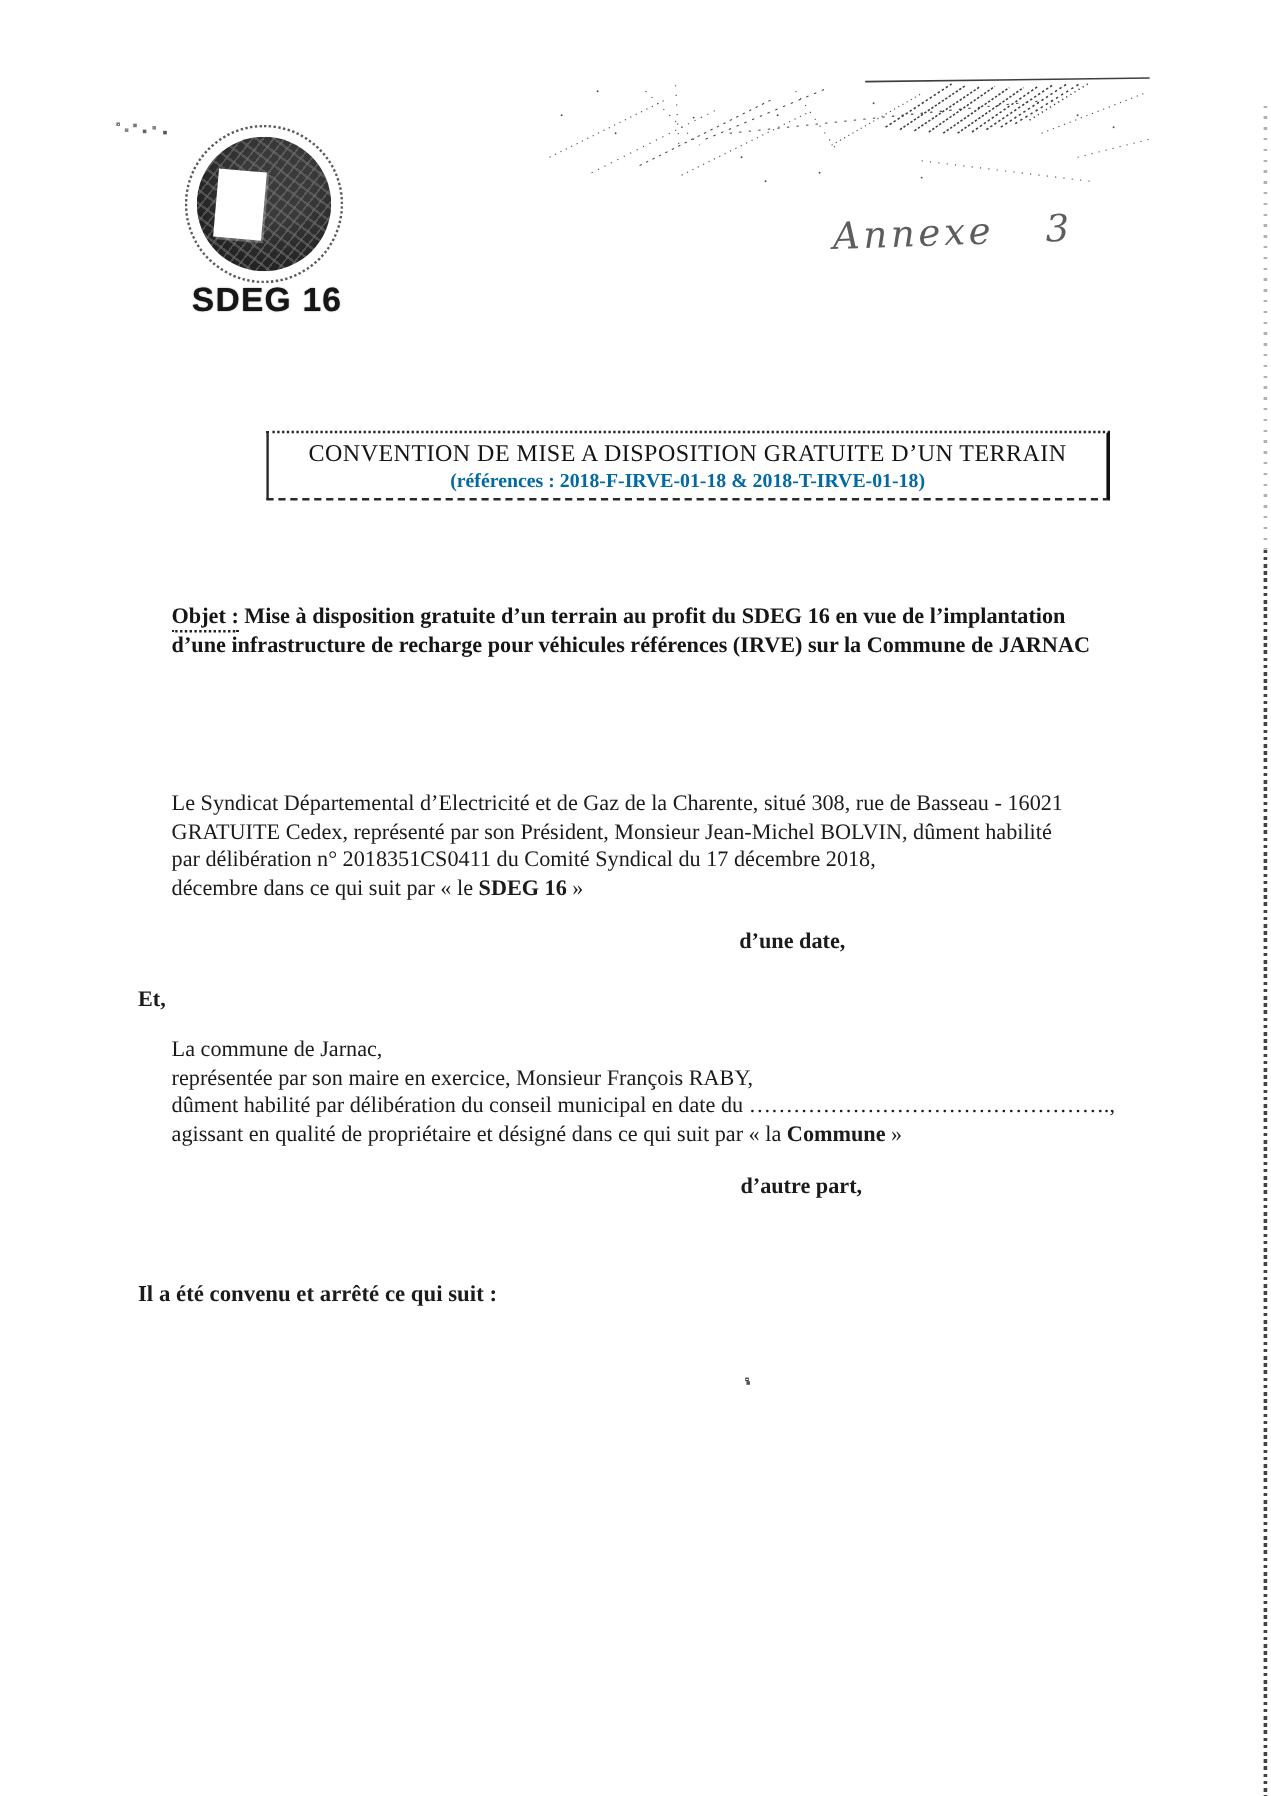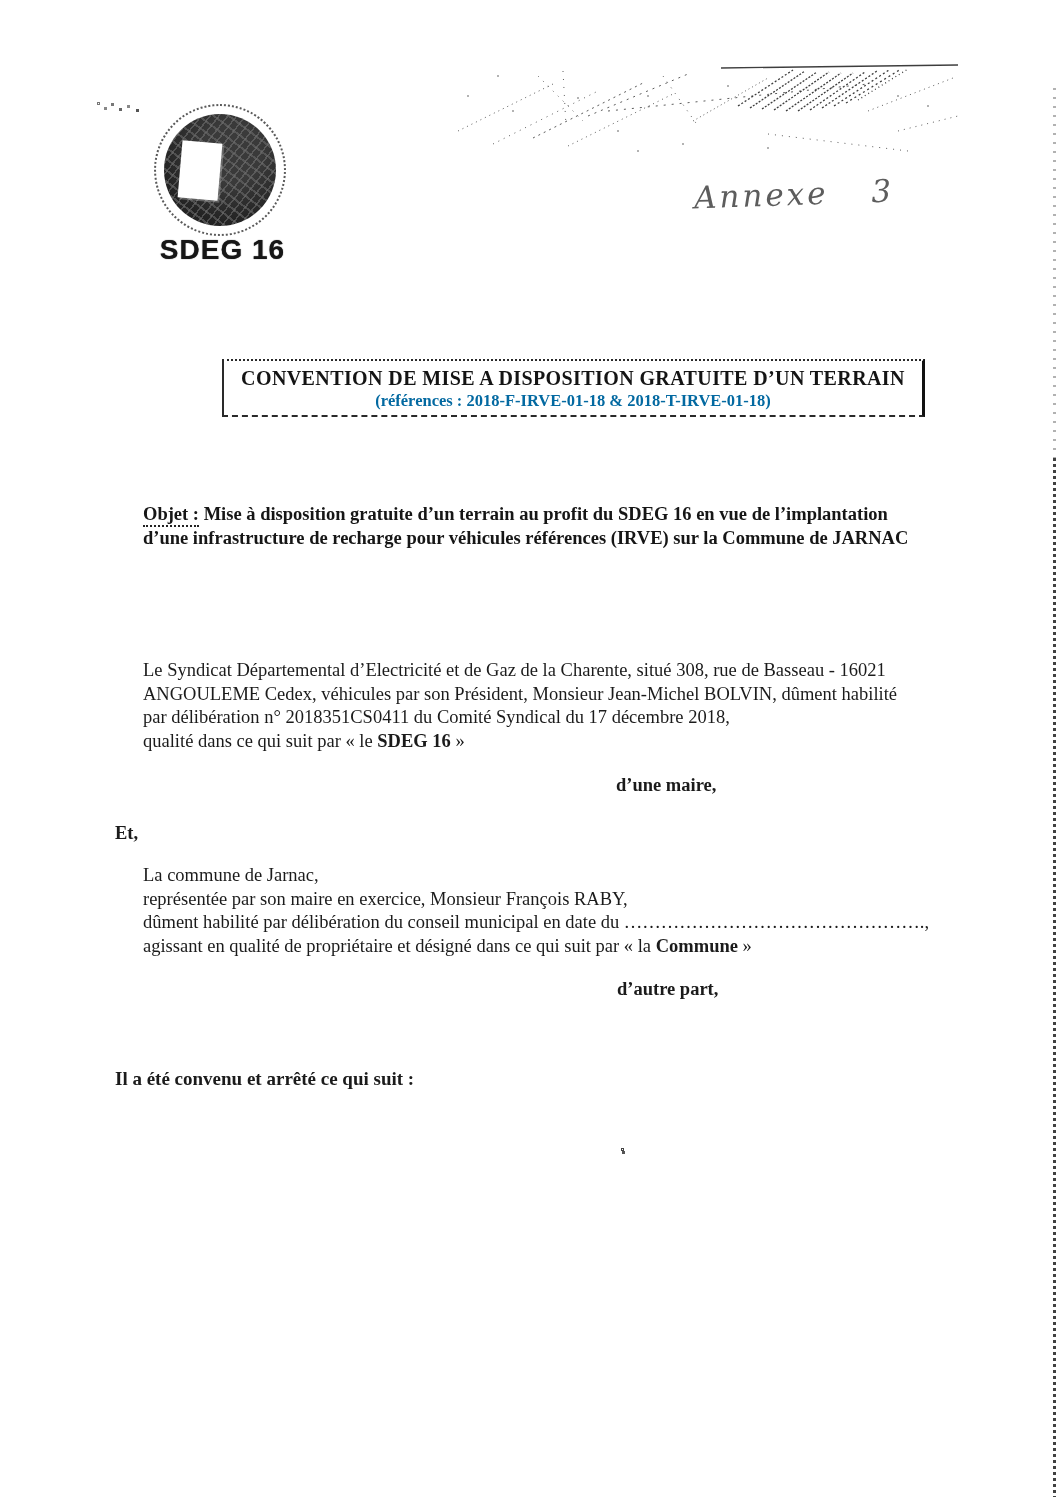--- a/index.html
+++ b/index.html
@@ -74,21 +74,21 @@
   
   .title-box {
     position: absolute; left: 222px; top: 359px; width: 703px; height: 58px;
     border-top: 2px dotted #2a2a2a;
     border-left: 2px solid #2a2a2a;
     border-bottom: 2px dashed #2a2a2a;
     border-right: 3px solid #111;
     text-align: center; padding-top: 6px;
   }
   .title-box .title {
-    font-size: 20px; font-weight: bold; letter-spacing: .4px; color: #141414;
+    font-size: 20px; font-weight: normal; letter-spacing: .4px; color: #141414;
   }
   .title-box .refs {
     font-size: 16.5px; font-weight: bold; color: #0369a1; margin-top: 1px;
   }
 
   
   .tblock { position: absolute; left: 115px; width: 812px; font-size: 18.5px; line-height: 23.5px; }
   .line { white-space: nowrap; margin-left: 28px; }
   .bold { font-weight: bold; }
   .objet { top: 503px; font-weight: bold; color: #161616; }
@@ -174,26 +174,26 @@
   </div>
 
   <div class="tblock objet">
     <div class="line"><span class="objet-label">Objet :</span><span> Mise à disposition gratuite d’un terrain au profit du SDEG 16 en vue de l’implantation</span></div>
     <div class="line">d’une infrastructure de recharge pour véhicules références (IRVE) sur la Commune de JARNAC</div>
   </div>
 
 
   <div class="tblock party1">
     <div class="line">Le Syndicat Départemental d’Electricité et de Gaz de la Charente, situé 308, rue de Basseau - 16021</div>
-    <div class="line">ANGOULEME Cedex, véhicules par son Président, Monsieur Jean-Michel BOLVIN, dûment habilité</div>
+    <div class="line">GRATUITE Cedex, représenté par son Président, Monsieur Jean-Michel BOLVIN, dûment habilité</div>
     <div class="line">par délibération n° 2018351CS0411 du Comité Syndical du 17 décembre 2018,</div>
-    <div class="line"><span>qualité dans ce qui suit par « le </span><span class="bold">SDEG 16</span><span> »</span></div>
-  </div>
-
-  <div class="dune-part">d’une maire,</div>
+    <div class="line"><span>décembre dans ce qui suit par « le </span><span class="bold">SDEG 16</span><span> »</span></div>
+  </div>
+
+  <div class="dune-part">d’une date,</div>
 
   <div class="tblock et">Et,</div>
 
   <div class="tblock party2">
     <div class="line">La commune de Jarnac,</div>
     <div class="line">représentée par son maire en exercice, Monsieur François RABY,</div>
     <div class="line">dûment habilité par délibération du conseil municipal en date du ………………………………………….,</div>
     <div class="line"><span>agissant en qualité de propriétaire et désigné dans ce qui suit par « la </span><span class="bold">Commune</span><span> »</span></div>
   </div>
 

